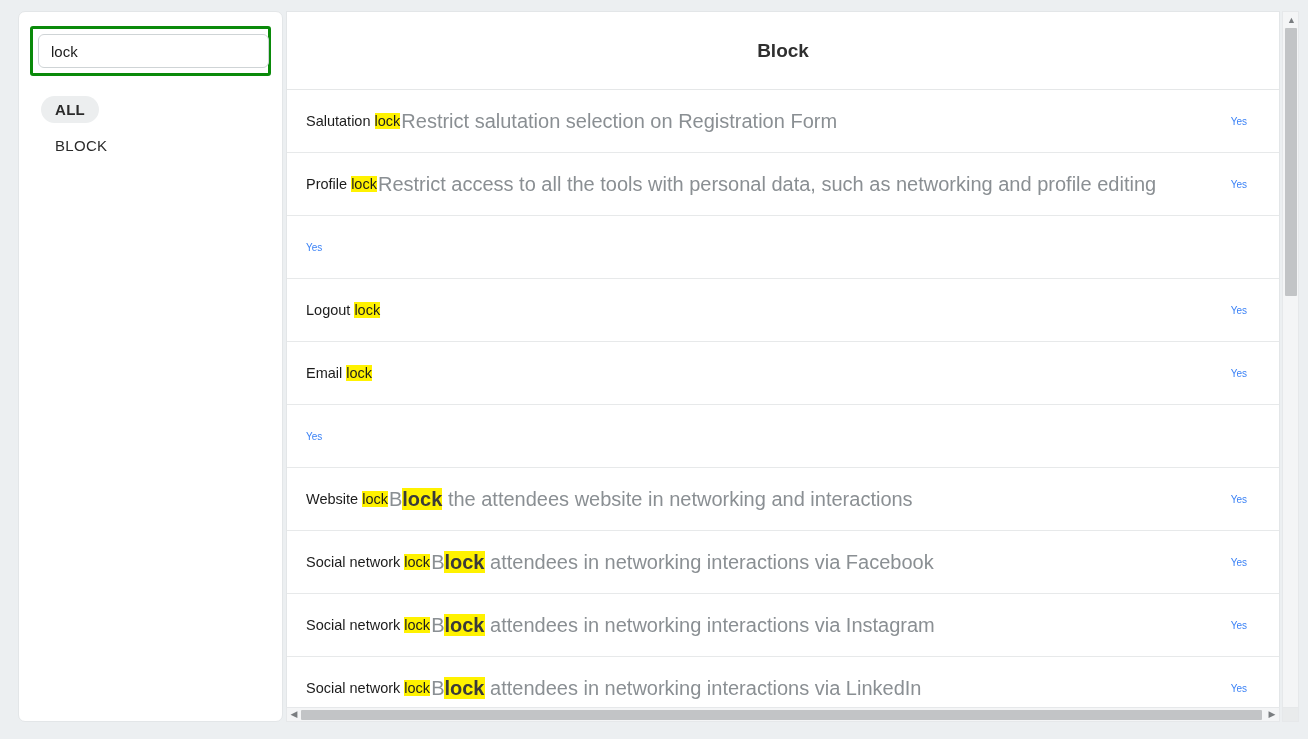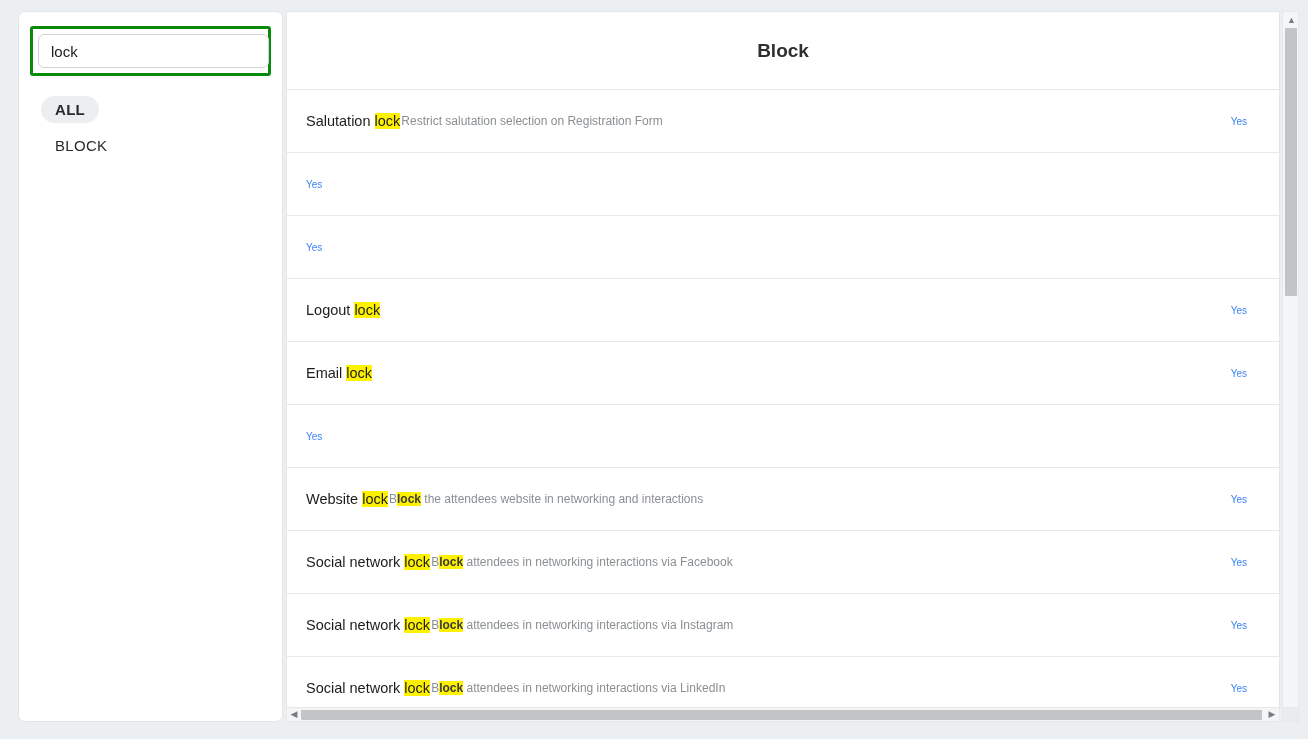--- a/index.html
+++ b/index.html
@@ -144,21 +144,21 @@
   }
 
   .row-title {
     font-size: 14.5px;
     color: #1c1c1c;
     line-height: 19px;
     white-space: nowrap;
   }
 
   .row-desc {
-    font-size: 12px;
+    font-size: 20px;
     color: #8a8f93;
     line-height: 19px;
     white-space: nowrap;
   }
 
   mark.hl {
     background: #fff200;
     color: #1c1c1c;
     padding: 0;
   }
@@ -279,20 +279,24 @@
 
     <div class="rows" id="rows">
         <div class="row">
           <div class="row-texts">
             <div class="row-title">Salutation <mark class="hl">lock</mark></div>
             <div class="row-desc">Restrict salutation selection on Registration Form</div>
           </div>
           <div class="row-value">Yes</div>
         </div>
         <div class="row">
+          <div class="row-texts">
+            <div class="row-title">Profile <mark class="hl">lock</mark></div>
+            <div class="row-desc">Restrict access to all the tools with personal data, such as networking and profile editing</div>
+          </div>
           <div class="row-value">Yes</div>
         </div>
         <div class="row">
           <div class="row-value">Yes</div>
         </div>
         <div class="row">
           <div class="row-texts">
             <div class="row-title">Logout <mark class="hl">lock</mark></div>
           </div>
           <div class="row-value">Yes</div>

